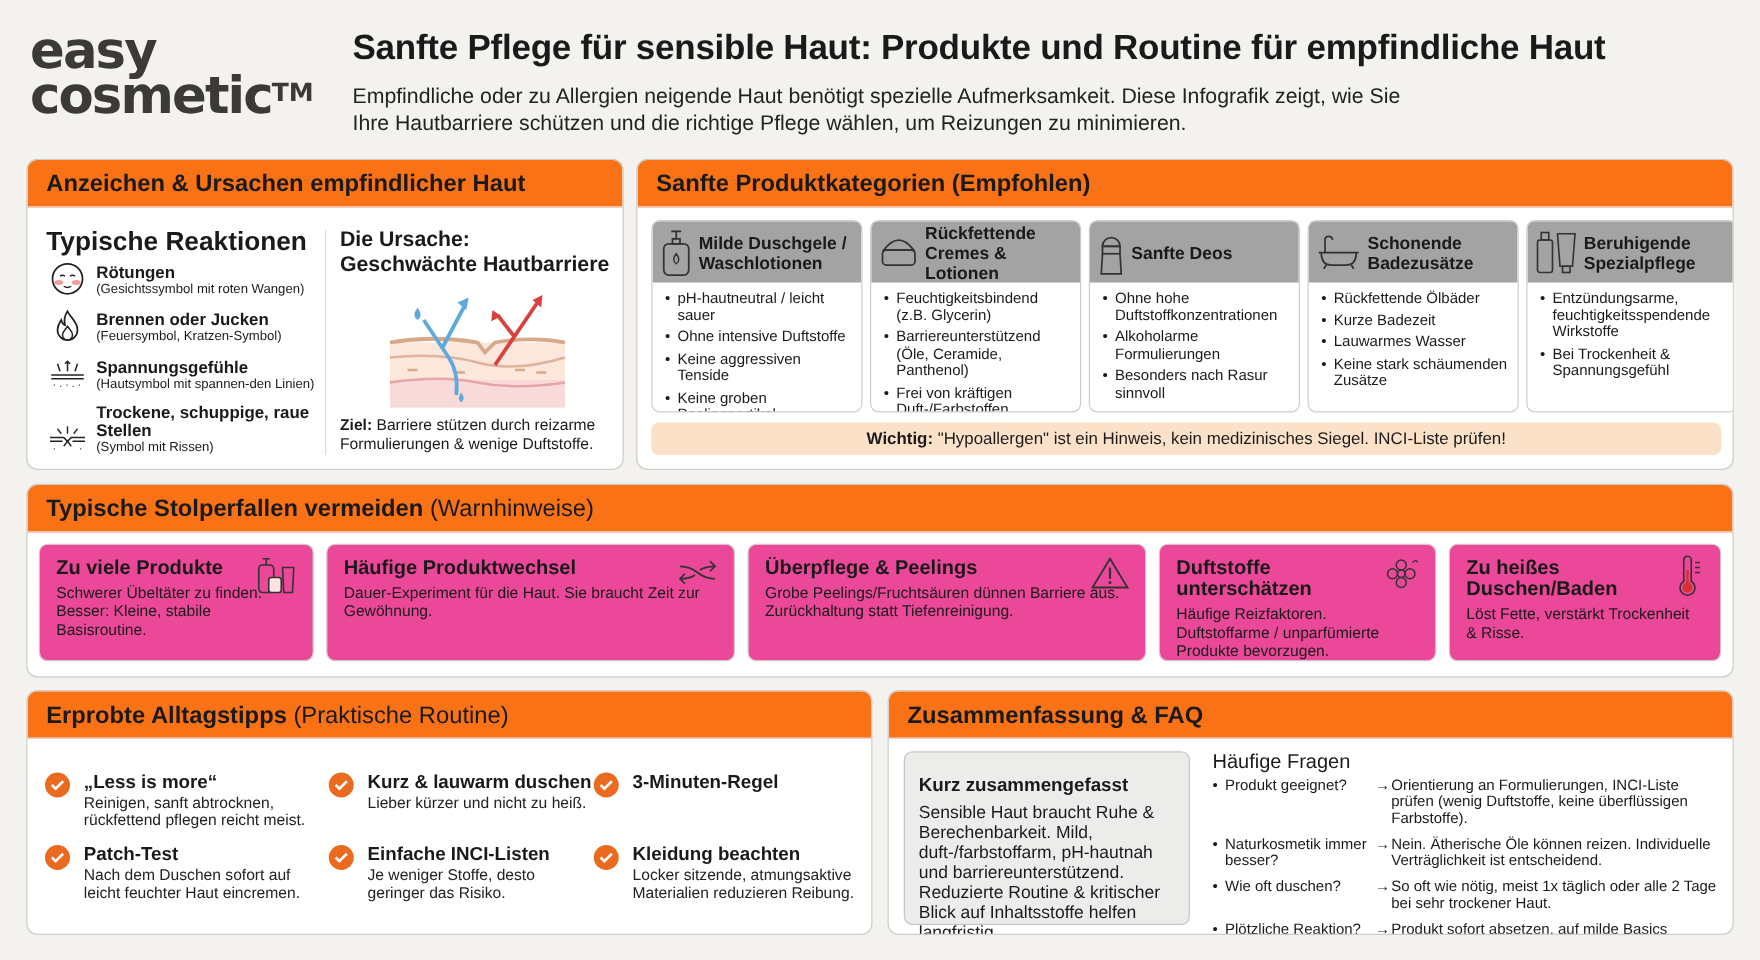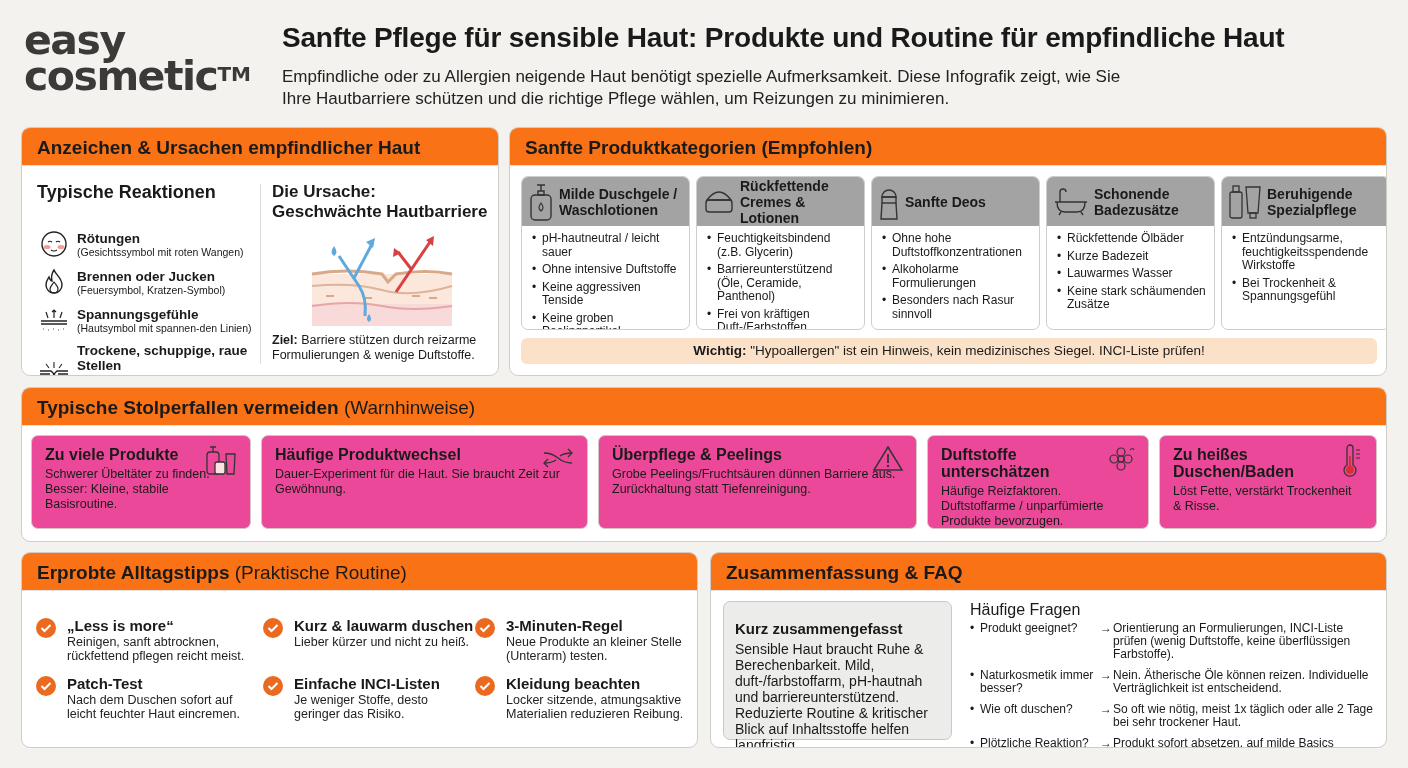--- a/index.html
+++ b/index.html
@@ -8,21 +8,21 @@
 .logo{position:absolute;left:24px;top:22px;font-family:"DejaVu Sans",sans-serif;font-weight:bold;color:#3c3a38;line-height:36px;font-size:41px;letter-spacing:-1.5px}
 .logo sup{font-size:20px;vertical-align:top;position:relative;top:-2px;letter-spacing:0}
 .title{position:absolute;left:282px;top:22px;font-size:28px;font-weight:bold;letter-spacing:-0.2px}
 .subtitle{position:absolute;left:282px;top:66px;width:900px;font-size:17px;line-height:22px;color:#222}
 .panel{position:absolute;background:#fff;border:1px solid #cfcdca;border-radius:9px;overflow:hidden}
 .panel-head{background:#f97316;height:38px;padding:9px 15px;font-size:19px;font-weight:bold;border-bottom:1px solid #e4e2df}
 .panel-head .light{font-weight:normal}
 
 #p1{left:21px;top:127px;width:478px;height:249px}
 .col-left{position:absolute;left:15px;top:54px;width:220px}
-.h3{font-size:18px;font-weight:bold;margin-bottom:26px}
+.h3{font-size:21px;font-weight:bold;margin-bottom:2px}
 .react{display:flex;align-items:flex-end;margin-bottom:8px}
 .react svg{flex:0 0 34px;margin-right:6px}
 .react .t{font-size:13.5px;font-weight:bold;line-height:15px}
 .react .d{font-size:10.5px;line-height:13px}
 .divider{position:absolute;left:238px;top:56px;width:1px;height:180px;background:#ddd}
 .col-right{position:absolute;left:250px;top:54px;width:220px}
 .col-right .h3b{font-size:17px;font-weight:bold;line-height:20px}
 .ziel{position:absolute;left:250px;top:205px;width:225px;font-size:12.5px;line-height:15px}
 
 #p2{left:509px;top:127px;width:878px;height:249px}
@@ -314,21 +314,20 @@
         </div>
       </div>
     <div class="tip">
         <div class="chk">
           <svg width="12" height="10" viewBox="0 0 12 10">
             <path d="M1.5 5l3 3 6-6" stroke="#fff" stroke-width="2" fill="none"></path>
           </svg>
         </div>
         <div>
           <div class="t">3-Minuten-Regel</div>
-          <div class="d">Neue Produkte an kleiner Stelle (Unterarm) testen.</div>
         </div>
       </div>
     <div class="tip">
         <div class="chk">
           <svg width="12" height="10" viewBox="0 0 12 10">
             <path d="M1.5 5l3 3 6-6" stroke="#fff" stroke-width="2" fill="none"></path>
           </svg>
         </div>
         <div>
           <div class="t">Patch-Test</div>

